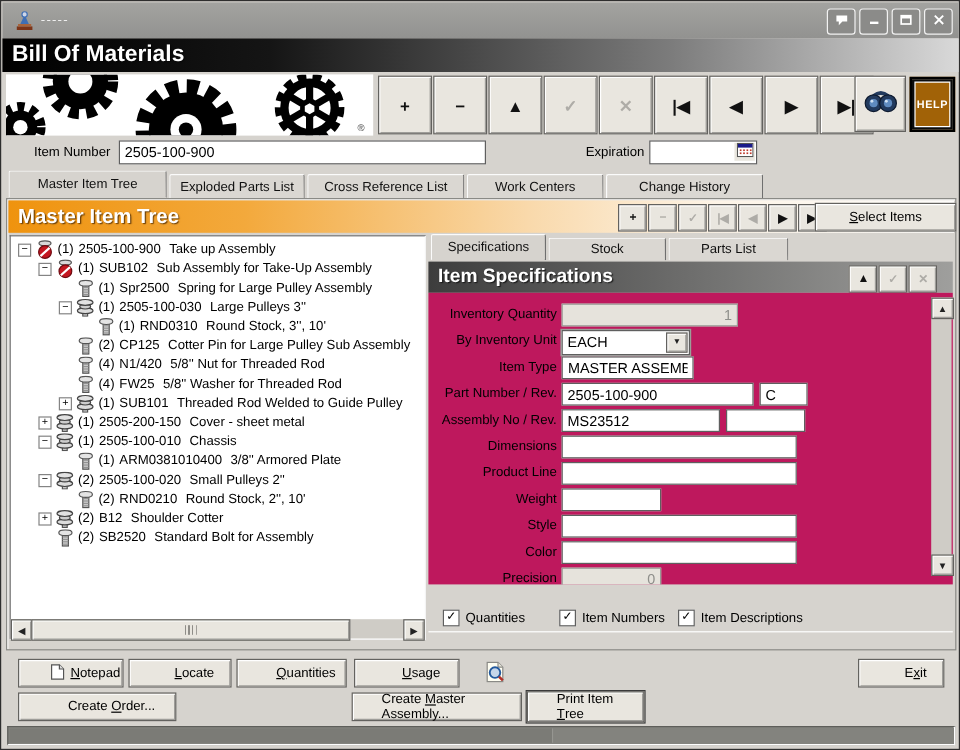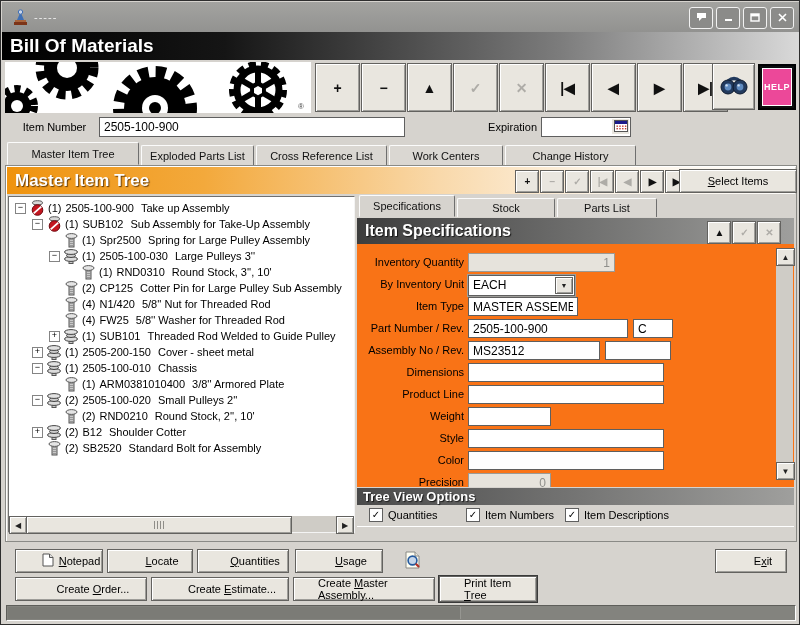--- a/index.html
+++ b/index.html
@@ -15,21 +15,21 @@
   
   .banner{left:1px;top:31px;width:797px;height:28px;background:linear-gradient(to right,#000 0%,#151515 28%,#7c7c7c 70%,#d9d9d9 100%);
           color:#fff;font-size:19px;font-weight:bold;display:flex;align-items:center;padding-left:8px;text-shadow:1px 1px 1px #00000088;}
   
   .logo{left:4px;top:61px;width:306px;height:51px;background:#fff;overflow:hidden;}
   #toolbar{left:314px;top:62px;display:flex;gap:1px;}
   .b3{background:#e9e6df;border:1px solid #63625f;box-shadow:inset 1px 1px 0 #ffffff,inset -1px -1px 0 #9e9d99;}
   .tbtn{width:43px;height:47px;display:flex;align-items:center;justify-content:center;font-size:14px;font-weight:bold;color:#111;}
   .tbtn.dis{color:#aeaca7;}
   .binoc{left:711px;top:62px;width:43px;height:47px;display:flex;align-items:center;justify-content:center;}
-  .helpbtn{left:757px;top:63px;width:38px;height:46px;background:#ec4899;border:2px solid #000;
+  .helpbtn{left:757px;top:63px;width:38px;height:46px;background:#a16207;border:2px solid #000;
            box-shadow:inset 0 0 0 2px #0c0c0c, inset 0 0 0 3px #fff;display:flex;align-items:center;justify-content:center;
            color:#fff;font-size:9px;font-weight:bold;letter-spacing:.5px;}
   
   .lbl{font-size:11px;color:#000;}
   .rlbl{text-align:right;}
   .input{background:#fff;border:1px solid #5f5f5f;font:12px "Liberation Sans",sans-serif;padding:1px 4px;box-sizing:border-box;outline:none;}
   .calbtn{position:absolute;right:2px;top:2px;width:17px;height:15px;display:flex;align-items:center;justify-content:center;background:#e9e6df;}
   
   #main-tabs{left:6px;top:143px;height:21px;display:flex;align-items:flex-end;}
   .tab{height:19px;background:#dad7d2;border-top:1px solid #fbfbfb;border-left:1px solid #fbfbfb;border-right:1px solid #6f6f6f;
@@ -56,21 +56,21 @@
   .sbtn{width:16px;height:16px;display:flex;align-items:center;justify-content:center;font-size:8px;color:#222;flex:none;}
   .hthumb{position:absolute;left:17px;top:0;width:264px;height:16px;display:flex;align-items:center;justify-content:center;}
   .grip{width:10px;height:8px;background:repeating-linear-gradient(90deg,#8f8d88 0 1px,transparent 1px 3px);}
   
   #right-tabs{left:358px;top:196px;height:20px;display:flex;align-items:flex-end;}
   .rtab{height:18px;}
   .rtab.active{height:20px;}
   .hdrGray{left:356px;top:217px;width:437px;height:26px;background:linear-gradient(to right,#3d3d3d,#9f9f9d);display:flex;align-items:center;}
   .hdrGray .t{color:#fff;font-size:16px;font-weight:bold;margin-left:8px;text-shadow:1px 1px 1px rgba(0,0,0,.7);}
   #spec-nav{position:absolute;left:350px;top:3px;display:flex;gap:1px;}
-  #spec-form{left:356px;top:243px;width:437px;height:243px;overflow:hidden;background:#f97316;}
+  #spec-form{left:356px;top:243px;width:437px;height:243px;overflow:hidden;background:#be185d;}
   .frow{position:absolute;left:0;height:20px;width:437px;}
   .flabel{position:absolute;left:0;top:3px;width:107px;text-align:right;font-size:11px;color:#000;}
   .fin{position:absolute;top:0;height:19px;}
   .fdis{background:#e6e3dc;border:1px solid #9a9a96;color:#8f8f8b;text-align:right;}
   .combo{position:absolute;top:0;height:19px;background:#fff;border:1px solid #5f5f5f;box-shadow:0 0 0 1px #9e9d99;}
   .combo .val{position:absolute;left:4px;top:2px;font-size:12px;color:#000;}
   .combo .drop{position:absolute;right:1px;top:1px;width:16px;height:15px;display:flex;align-items:center;justify-content:center;font-size:7px;color:#222;background:#e9e6df;}
   .vscroll{left:775px;top:247px;width:17px;height:232px;background:#cfccc6;}
   
   .hdrOpt{left:356px;top:487px;width:437px;height:17px;background:linear-gradient(to right,#4a4a4a,#9f9f9d);display:flex;align-items:center;}
@@ -171,21 +171,21 @@
           <circle cx="9" cy="13" r="3.4" fill="#5f8bc0"></circle>
           <circle cx="21" cy="13" r="3.4" fill="#5f8bc0"></circle>
           <circle cx="7.6" cy="11.4" r="1.2" fill="#cfe0f2"></circle>
           <circle cx="19.6" cy="11.4" r="1.2" fill="#cfe0f2"></circle>
         </svg></span>
     </div>
   <div class="abs helpbtn">
       <span>HELP</span>
     </div>
 
-  <div class="abs lbl rlbl" style="left:16px;top:120px;width:75px;text-align:center;">Item Number</div>
+  <div class="abs lbl rlbl" style="left:16px;top:120px;width:75px;">Item Number</div>
   <input class="abs input" style="left: 98px; top: 116px; width: 306px; height: 20px;" value="2505-100-900">
   <div class="abs lbl rlbl" style="left:470px;top:120px;width:66px;">Expiration</div>
   <div class="abs" style="left:540px;top:116px;width:90px;height:20px;">
     <input class="abs input" style="left: 0px; top: 0px; width: 90px; height: 20px;" value="">
     <div class="calbtn">
         <span><svg width="14" height="12" viewBox="0 0 14 12">
             <rect x="0.5" y="0.5" width="13" height="11" fill="#fff" stroke="#555"></rect>
             <rect x="1" y="1" width="12" height="3" fill="#1b1b8a"></rect>
             <g fill="#c0392b">
               <rect x="2.5" y="5.5" width="1.4" height="1.4"></rect>
@@ -517,23 +517,20 @@
       <div class="frow" style="top: 229px;">
         <div class="flabel">Precision</div>
         <input class="input fin fdis" readonly="" value="0" style="left: 111px; width: 83px;">
       </div>
     </div>
   <div class="abs vscroll">
     <div class="sbtn b3" style="position:absolute;left:0;top:0;width:17px;">▲</div>
     <div class="sbtn b3" style="position:absolute;left:0;bottom:0;width:17px;">▼</div>
   </div>
 
-  <div class="abs hdrOpt">
-    <span class="t">Tree View Options</span>
-  </div>
   <div class="abs" id="options-row">
       <div class="cbwrap" style="left: 12px;">
         <span class="cb">✓</span>
         <span class="cblabel">Quantities</span>
       </div>
       <div class="cbwrap" style="left: 109px;">
         <span class="cb">✓</span>
         <span class="cblabel">Item Numbers</span>
       </div>
       <div class="cbwrap" style="left: 208px;">
@@ -566,23 +563,20 @@
           <line x1="11.8" y1="12.8" x2="15" y2="16" stroke="#b03028" stroke-width="2.2"></line>
         </svg></span>
   </div>
   <div class="abs b3 pbtn" style="left:714px;top:548px;width:72px;height:24px;">
       <span><span>E</span><u>x</u><span>it</span></span>
     </div>
 
   <div class="abs b3 pbtn" style="left:14px;top:576px;width:132px;height:24px;">
       <span><span>Create </span><u>O</u><span>rder...</span></span>
     </div>
-  <div class="abs b3 pbtn" style="left:150px;top:576px;width:138px;height:24px;">
-      <span><span>Create </span><u>E</u><span>stimate...</span></span>
-    </div>
   <div class="abs b3 pbtn" style="left:292px;top:576px;width:142px;height:24px;">
       <span><span>Create </span><u>M</u><span>aster Assembly...</span></span>
     </div>
   <div class="abs b3 pbtn" style="left:438px;top:575px;width:98px;height:26px;box-shadow:inset 1px 1px 0 #fff,inset -1px -1px 0 #9e9d99,0 0 0 1px #3a3a3a;">
       <span><span>Print Item </span><u>T</u><span>ree</span></span>
     </div>
 
   <div class="abs status">
       <div class="seg"></div>
     </div>

